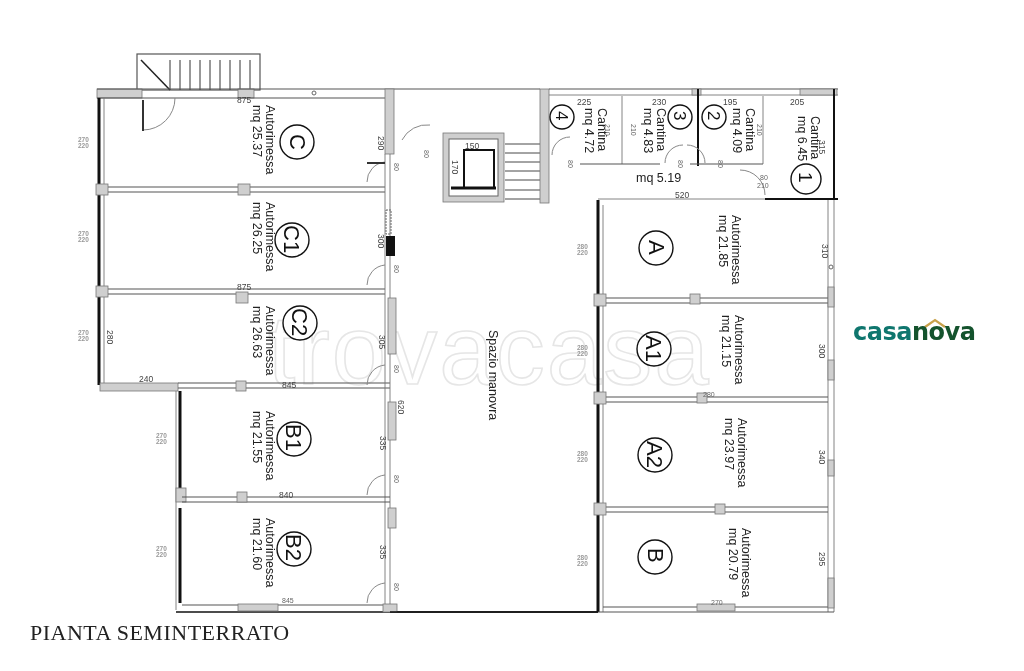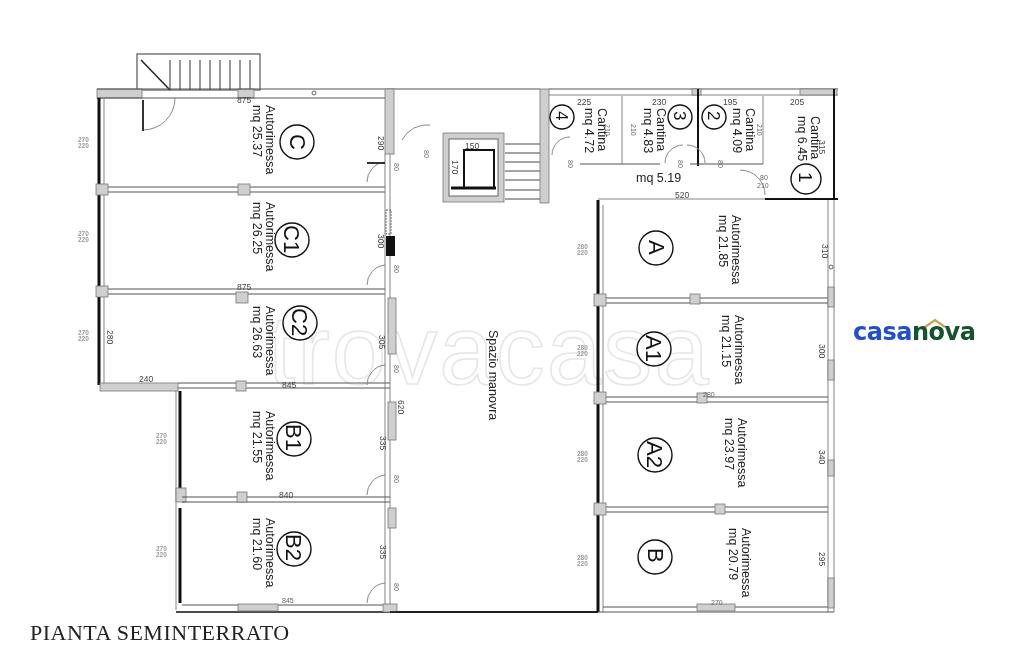--- a/index.html
+++ b/index.html
@@ -17,21 +17,21 @@
   .badge-text { font-size: 22px; fill: #111; }
   .room-text { font-size: 12.5px; fill: #222; }
   .dim-text { font-size: 8.5px; fill: #444; }
   .dim-small { font-size: 7px; fill: #666; }
   .win-text { font-size: 6.5px; fill: #999; font-weight: bold; }
   .wm { font-size: 98px; fill: none; stroke: #e6e6e6; stroke-width: 1.6; letter-spacing: 2px; }
   .title { position: absolute; left: 30px; top: 620px; font-family: "Liberation Serif", "DejaVu Serif", serif;
            font-size: 22px; color: #222; letter-spacing: 0.5px; }
   .logo { position: absolute; left: 853px; top: 318px; font-family: "DejaVu Sans", sans-serif;
           font-weight: bold; font-size: 24px; letter-spacing: -0.5px; }
-  .logo .a { color: #1d4ed8; text-align: right; }
+  .logo .a { color: #0f766e; text-align: right; }
   .logo .b { color: #14532d; }
 </style>
 </head>
 <body>
 
 <svg width="1024" height="671" viewBox="0 0 1024 671">
 
   <text class="wm" x="268" y="384">trovacasa</text>
 
   <g>

